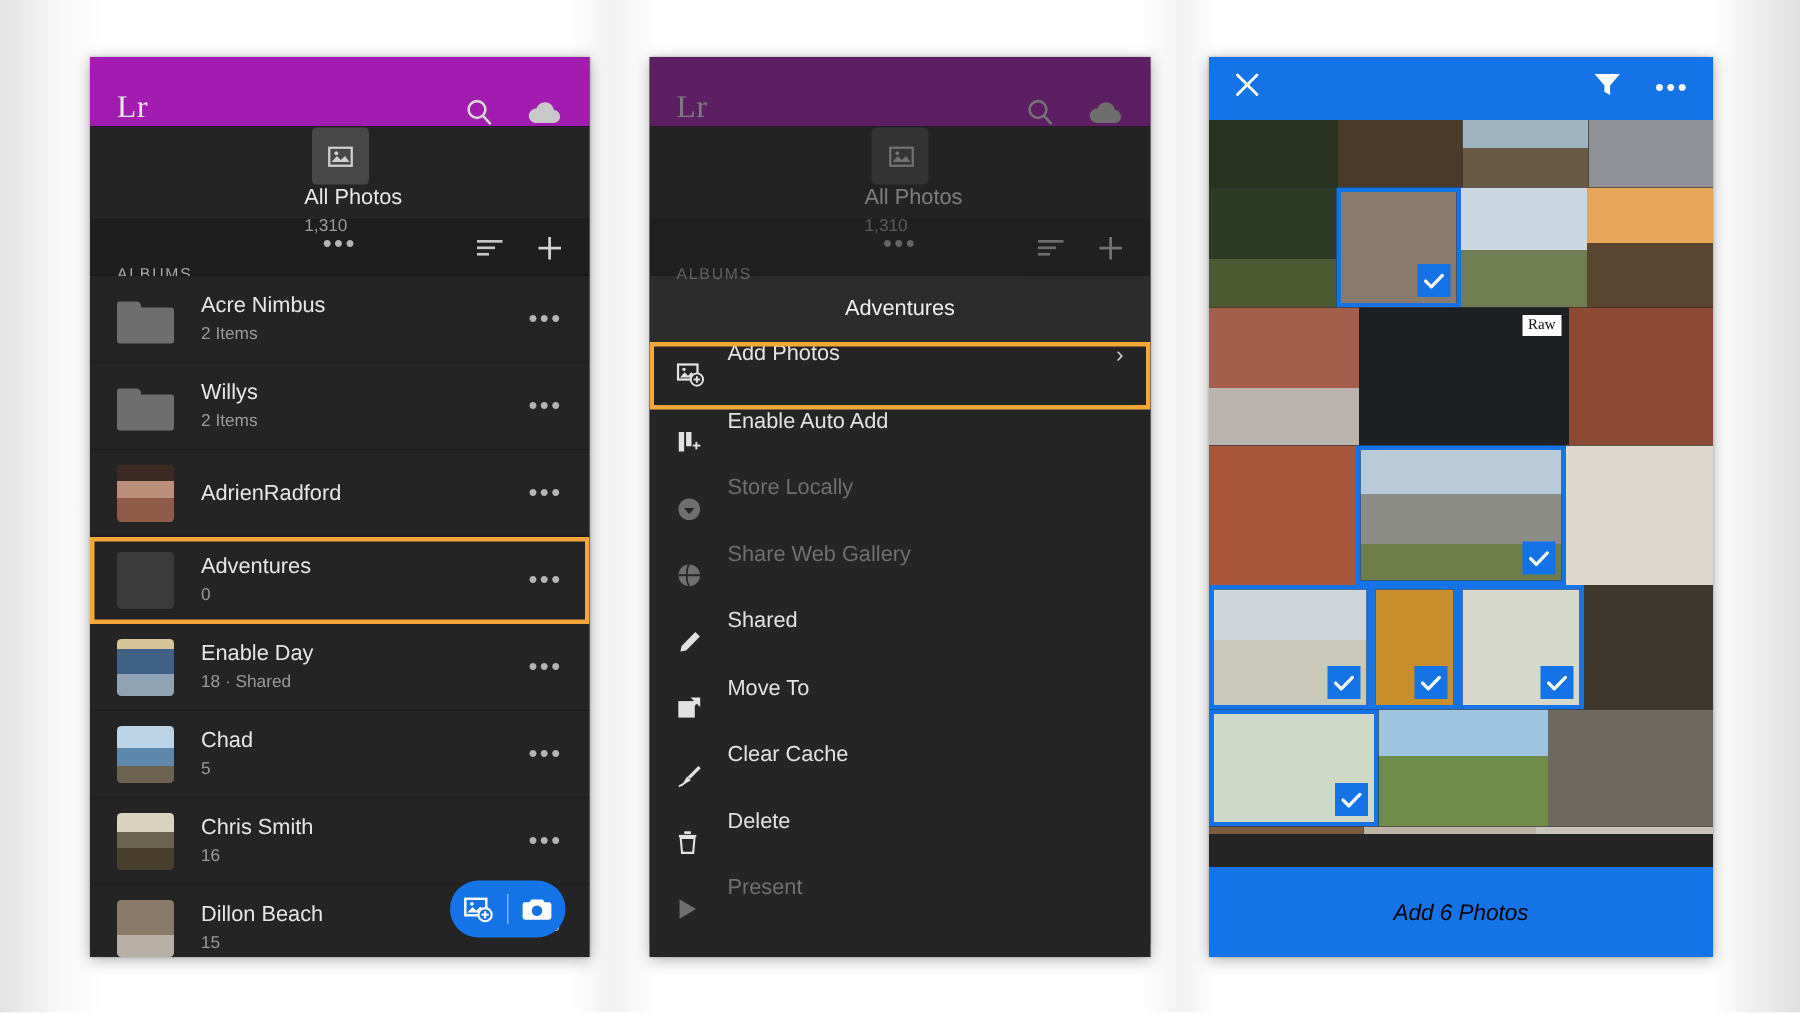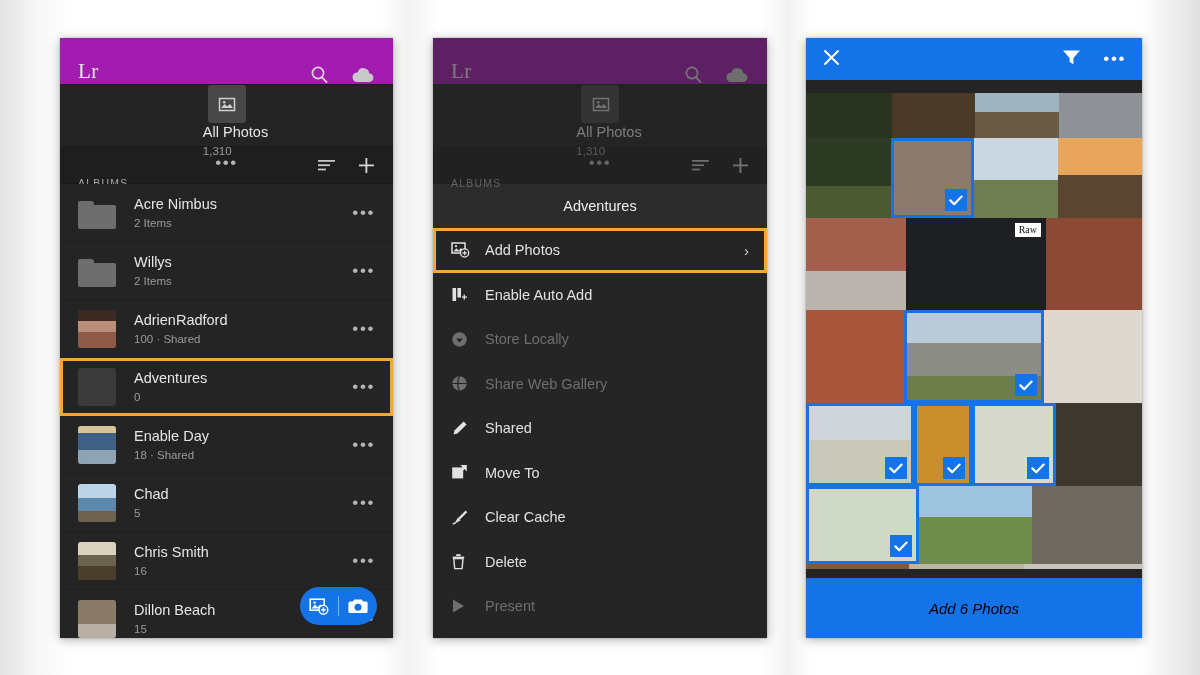--- a/index.html
+++ b/index.html
@@ -105,35 +105,35 @@
 
   
   .dim { opacity: .45; pointer-events: none; }
   .menu-title {
     height: 44px; background: #2c2c2c; display: flex;
     align-items: center; justify-content: center;
     color: #ededed; font-size: 14.5px;
   }
   .menu-list { background: #252525; }
   .menu-item {
-    height: 44.5px; display: flex; align-items: center; padding: 0 18px;
+    height: 44.5px; display: flex; padding: 0 18px;
     color: #e2e2e2; font-size: 14.5px; position: relative;
   }
   .menu-item.disabled { color: #6f6f6f; }
   .menu-item.hl { outline: 3px solid #f7a73a; outline-offset: -3px; z-index: 3; }
   .mi-icon { width: 26px; display: flex; align-items: center; flex: none; }
   .mi-label { margin-left: 8px; }
   .mi-chevron { margin-left: auto; color: #cfcfcf; font-size: 15px; }
 
   
   .p3-top {
     height: 42px; background: #1473e6; display: flex; align-items: center;
     padding: 0 16px;
   }
-  .p3-grid { position: relative; width: 336px; height: 476px; overflow: hidden; margin-top: 13px; }
+  .p3-grid { position: relative; width: 336px; height: 476px; overflow: hidden; }
   .cell { position: absolute; overflow: hidden; background: #2a2a2a; }
   .cell .img { position: absolute; inset: 0; }
   .cell.sel { border: 3px solid #1473e6; }
   .chk {
     position: absolute; right: 4px; bottom: 4px; width: 22px; height: 22px;
     background: #1473e6; display: flex; align-items: center; justify-content: center;
   }
   .chk svg { display: block; }
   .rawbadge {
     position: absolute; right: 5px; top: 5px; background: #fff; color: #111;
@@ -221,21 +221,20 @@
           <div class="row-sub">2 Items</div>
         </div>
         <div class="dots">•••</div>
       </div>
       <div class="album-row">
         <div class="al-thumb" style="">
           <div class="img" style="position:absolute;inset:0;background-image:linear-gradient(#3c2a22 0 28%, #b98f7a 28% 58%, #8d5a48 58% 100%), radial-gradient(circle at 50% 45%, #e8d7c6 0 14%, transparent 15%);background-size:cover;"></div>
         </div>
         <div class="row-texts">
           <div class="row-title">AdrienRadford</div>
-          <div class="row-sub">100 · Shared</div>
         </div>
         <div class="dots">•••</div>
       </div>
       <div class="album-row highlighted">
         <div class="al-thumb empty-thumb" style="">
           <div class="img" style="position:absolute;inset:0;"></div>
         </div>
         <div class="row-texts">
           <div class="row-title">Adventures</div>
           <div class="row-sub">0</div>

